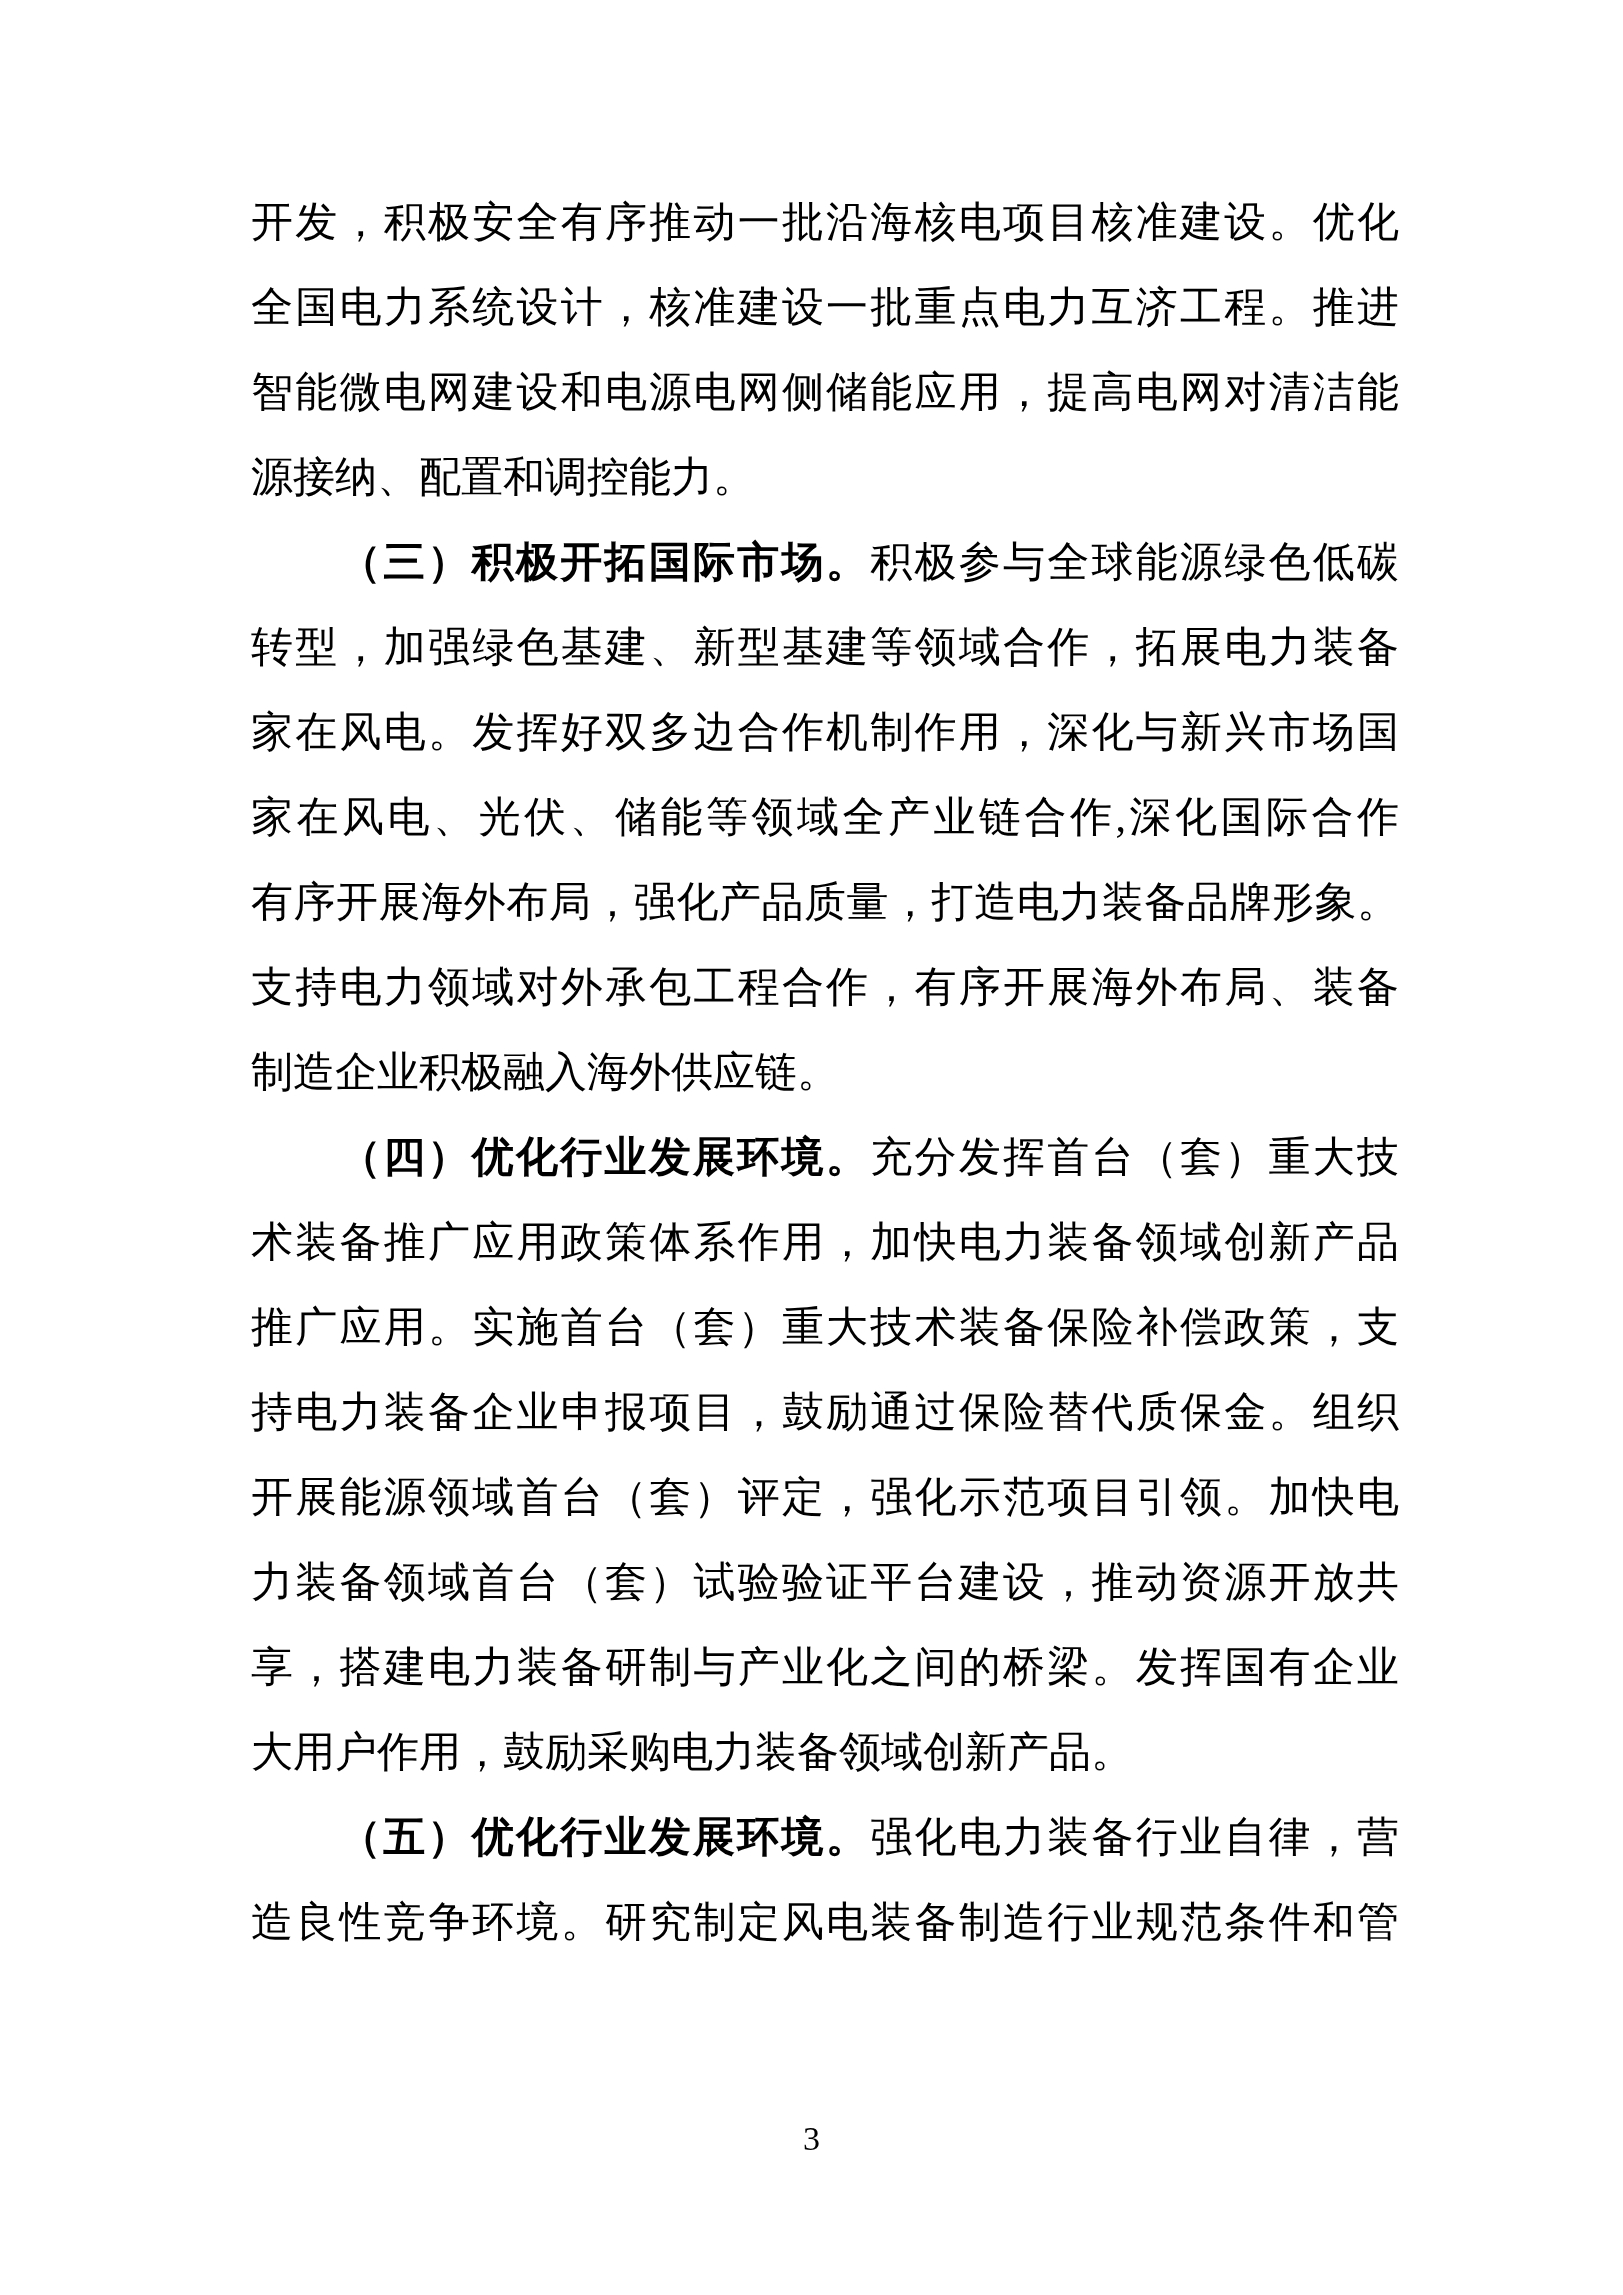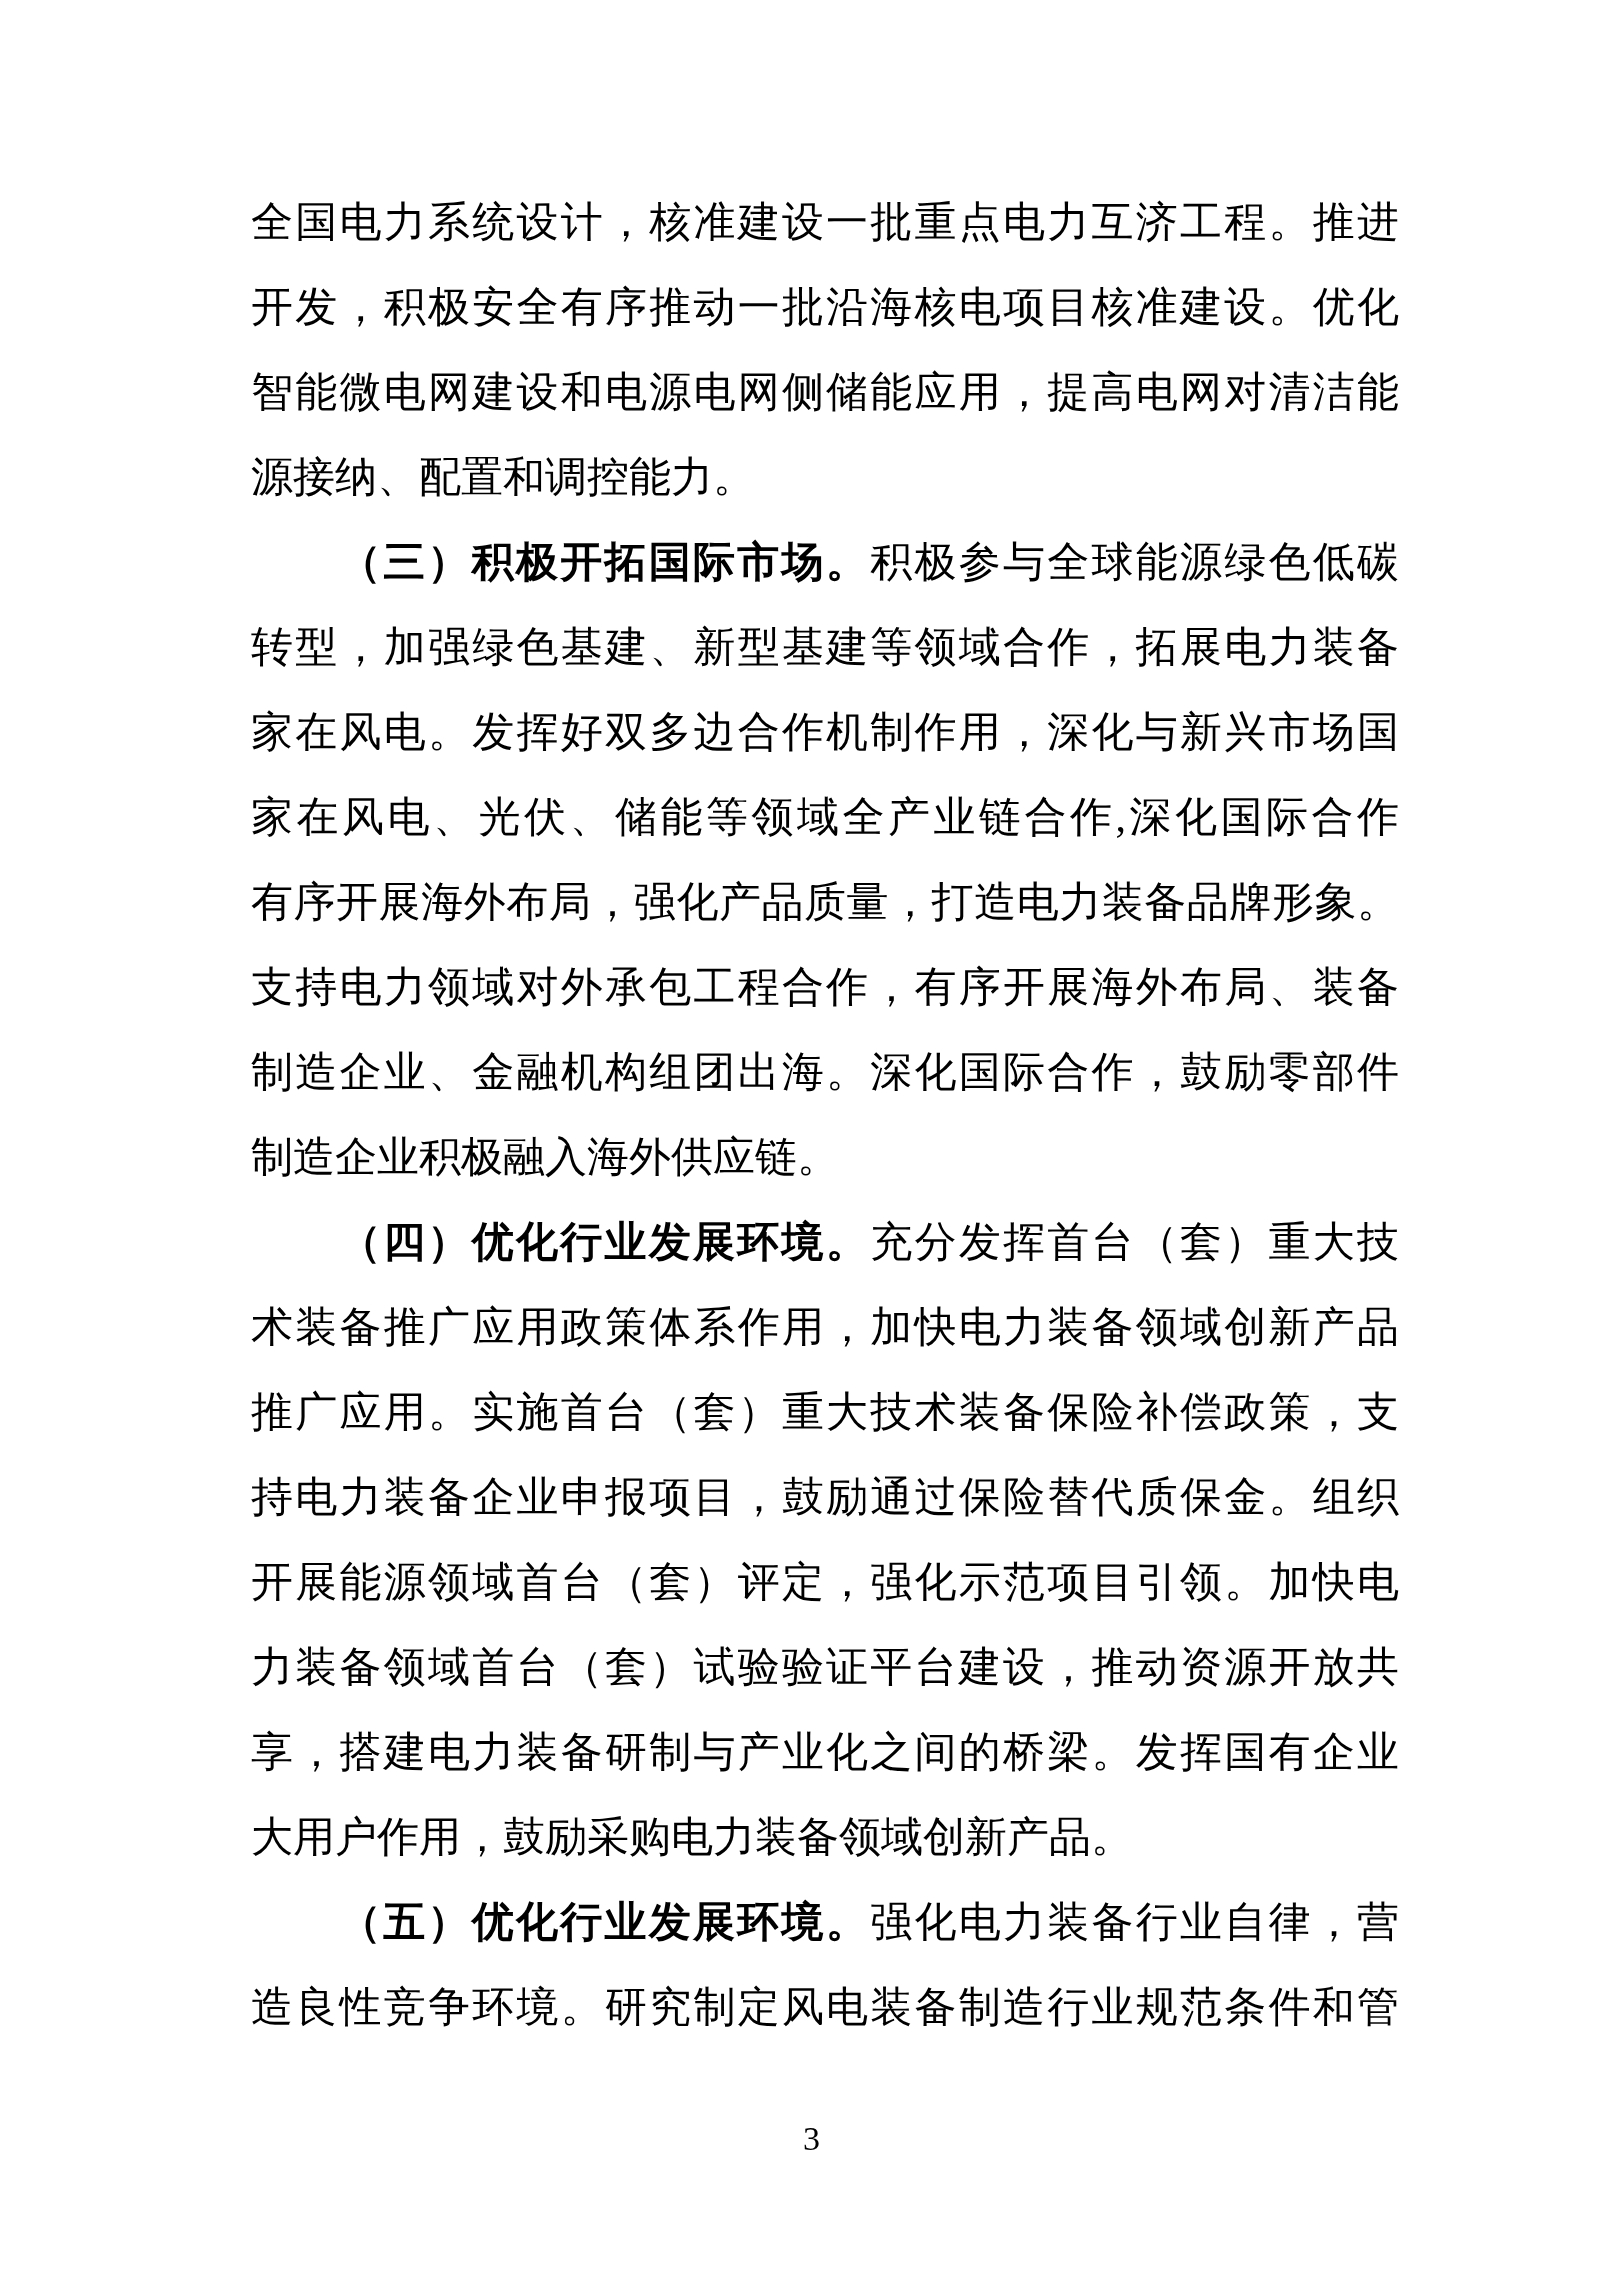--- a/index.html
+++ b/index.html
@@ -58,33 +58,32 @@
     line-height: 56px;
     font-family: "Liberation Serif", "DejaVu Serif", serif;
   }
 </style>
 </head>
 <body>
 
 <div class="page">
   <div class="text-block">
       <div class="paragraph">
+        <div class="line full"><span class="run">开发，积极安全有序推动一批沿海核电项目核准建设。优化</span></div>
         <div class="line full"><span class="run">全国电力系统设计，核准建设一批重点电力互济工程。推进</span></div>
-        <div class="line full"><span class="run">开发，积极安全有序推动一批沿海核电项目核准建设。优化</span></div>
         <div class="line full"><span class="run">智能微电网建设和电源电网侧储能应用，提高电网对清洁能</span></div>
         <div class="line"><span class="run">源接纳、配置和调控能力。</span></div>
       </div>
       <div class="paragraph">
         <div class="line full indent"><span class="run bold">（三）积极开拓国际市场。</span><span class="run">积极参与全球能源绿色低碳</span></div>
         <div class="line full"><span class="run">转型，加强绿色基建、新型基建等领域合作，拓展电力装备</span></div>
         <div class="line full"><span class="run">家在风电。发挥好双多边合作机制作用，深化与新兴市场国</span></div>
         <div class="line full"><span class="run">家在风电、光伏、储能等领域全产业链合作,深化国际合作</span></div>
         <div class="line full"><span class="run">有序开展海外布局，强化产品质量，打造电力装备品牌形象。</span></div>
         <div class="line full"><span class="run">支持电力领域对外承包工程合作，有序开展海外布局、装备</span></div>
-        <div class="line full"><span class="run">制造企业、金融机构组团出海。深化国际合作，鼓励零部件</span></div>
         <div class="line"><span class="run">制造企业积极融入海外供应链。</span></div>
       </div>
       <div class="paragraph">
         <div class="line full indent"><span class="run bold">（四）优化行业发展环境。</span><span class="run">充分发挥首台（套）重大技</span></div>
         <div class="line full"><span class="run">术装备推广应用政策体系作用，加快电力装备领域创新产品</span></div>
         <div class="line full"><span class="run">推广应用。实施首台（套）重大技术装备保险补偿政策，支</span></div>
         <div class="line full"><span class="run">持电力装备企业申报项目，鼓励通过保险替代质保金。组织</span></div>
         <div class="line full"><span class="run">开展能源领域首台（套）评定，强化示范项目引领。加快电</span></div>
         <div class="line full"><span class="run">力装备领域首台（套）试验验证平台建设，推动资源开放共</span></div>
         <div class="line full"><span class="run">享，搭建电力装备研制与产业化之间的桥梁。发挥国有企业</span></div>

